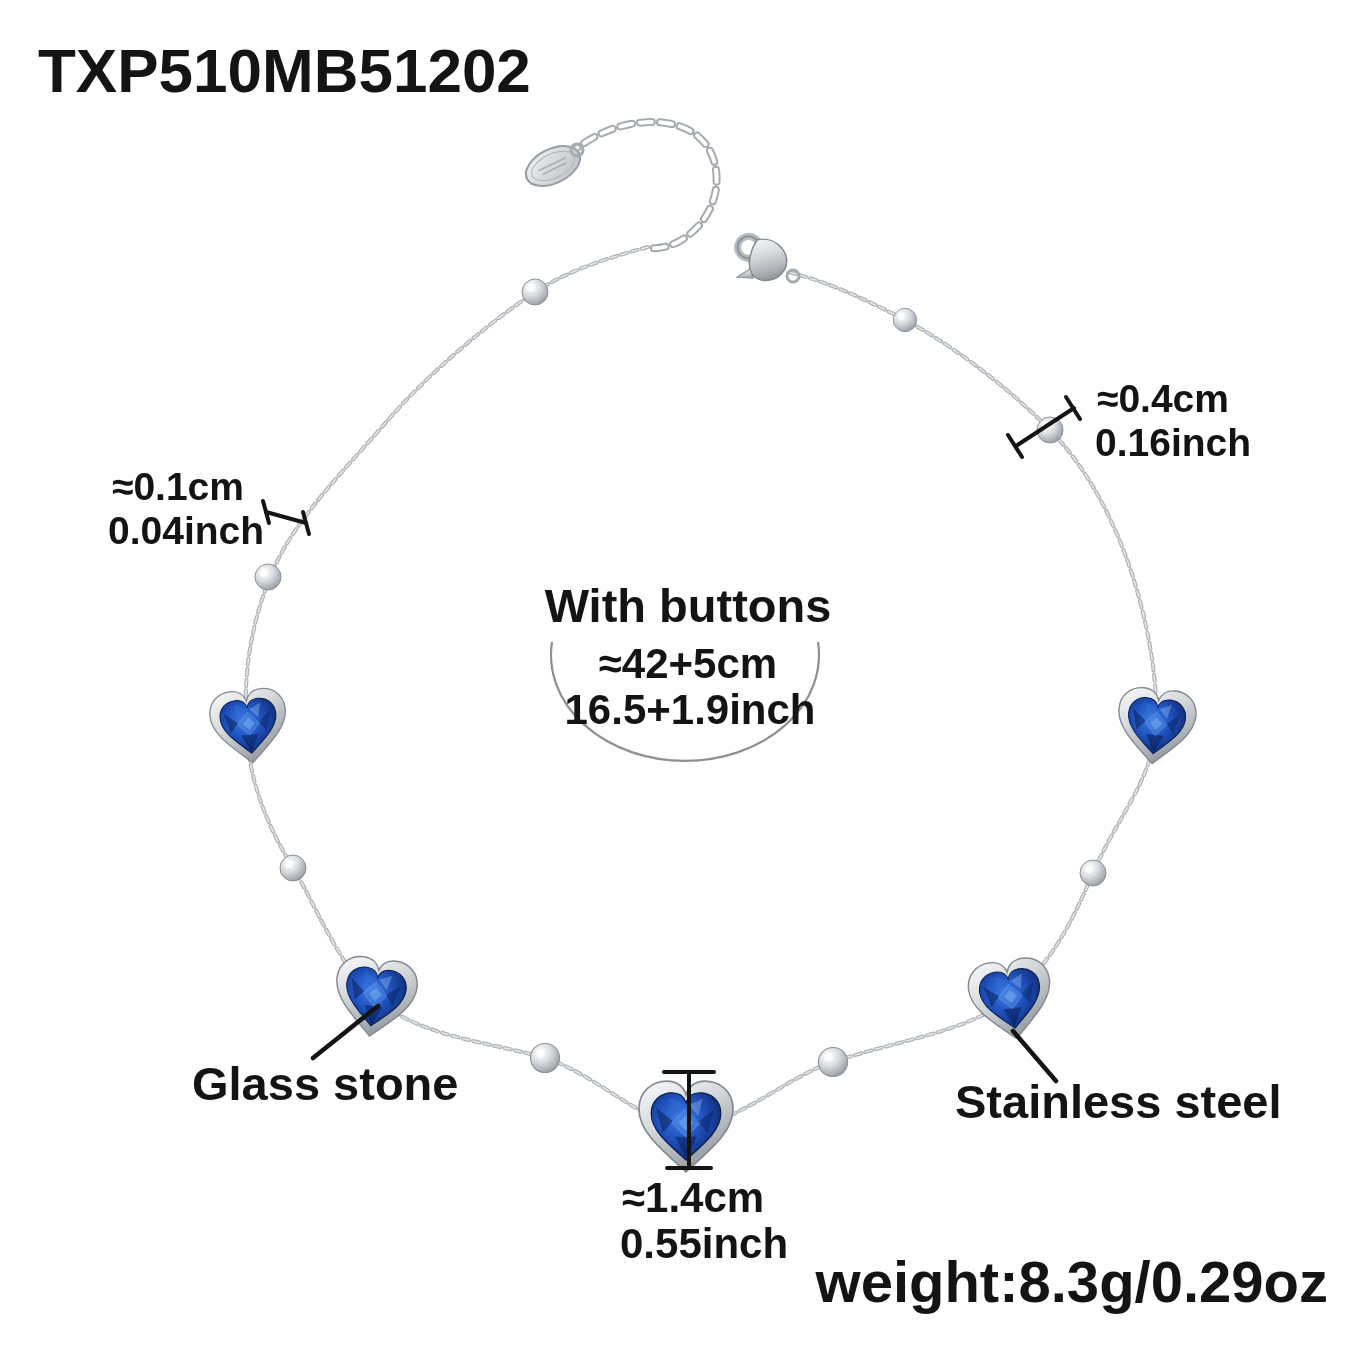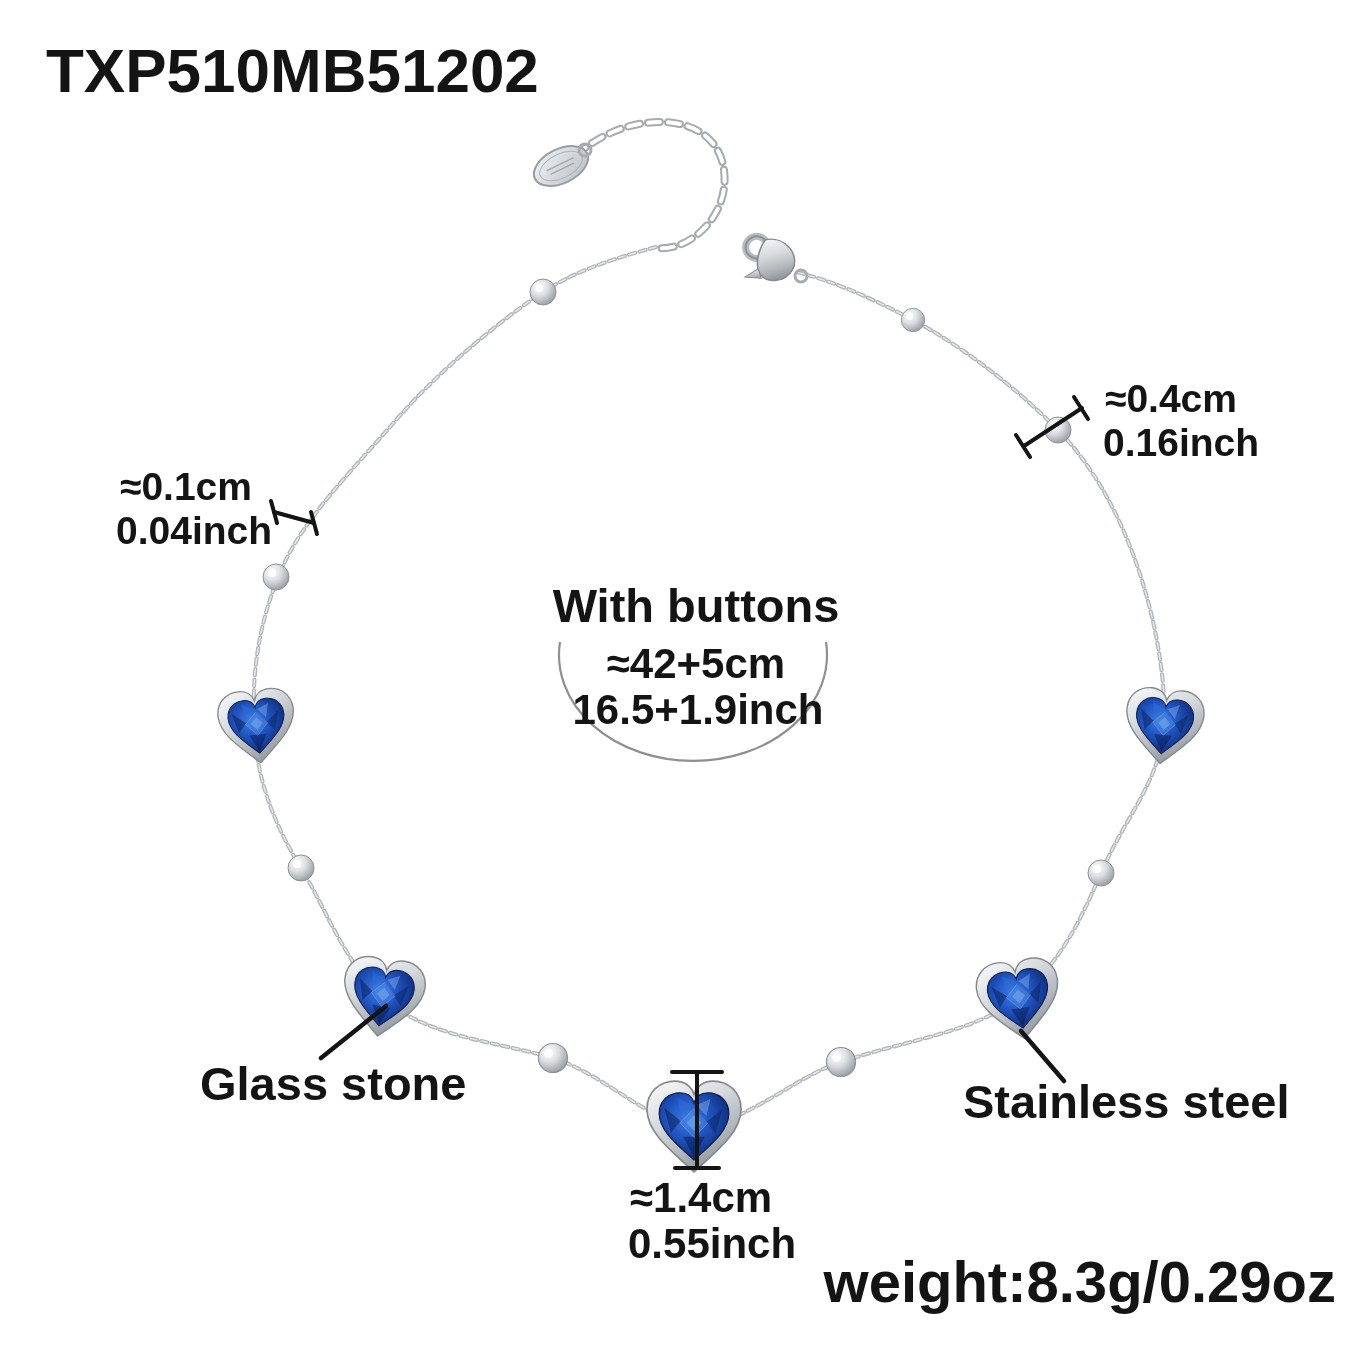--- a/index.html
+++ b/index.html
@@ -1,17 +1,17 @@
 <!DOCTYPE html>
 <html><head>
 <meta charset="utf-8">
 <style>
   html,body{margin:0;padding:0;background:#ffffff;}
   body{width:1350px;height:1350px;position:relative;font-family:"Liberation Sans",sans-serif;}
-  #canvas{position:absolute;inset:0;margin-left:8px;}
+  #canvas{position:absolute;inset:0;}
   svg{display:block;}
   text{font-family:"Liberation Sans","DejaVu Sans",sans-serif;font-weight:bold;fill:#141414;}
 </style>
 </head>
 <body>
 
 <div id="canvas">
 <svg width="1350" height="1350" viewBox="0 0 1350 1350" xmlns="http://www.w3.org/2000/svg">
   <defs>
     <linearGradient id="gBezel" x1="0" y1="0" x2="0.6" y2="1">

